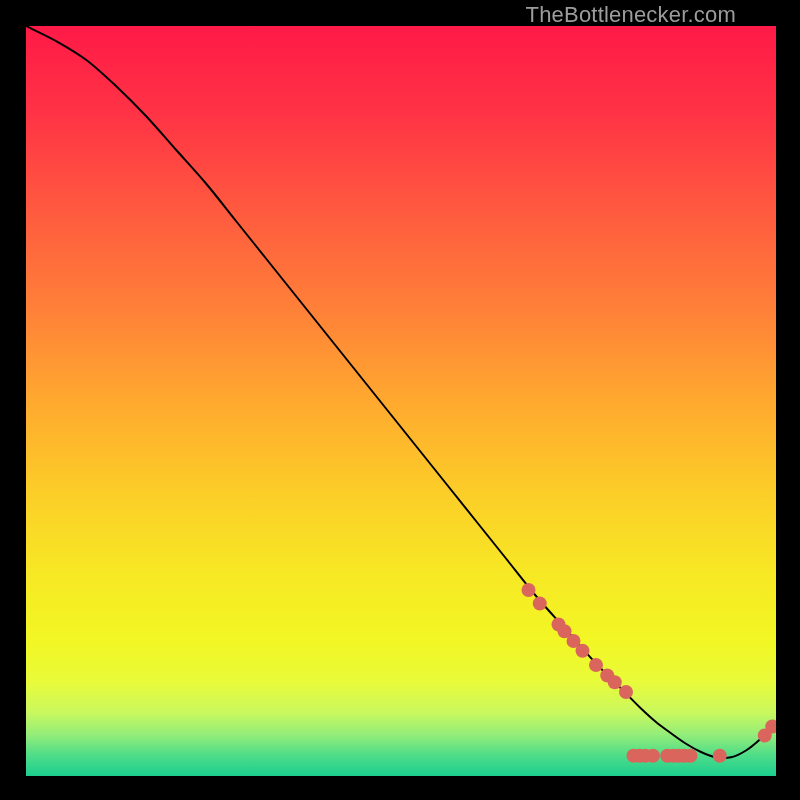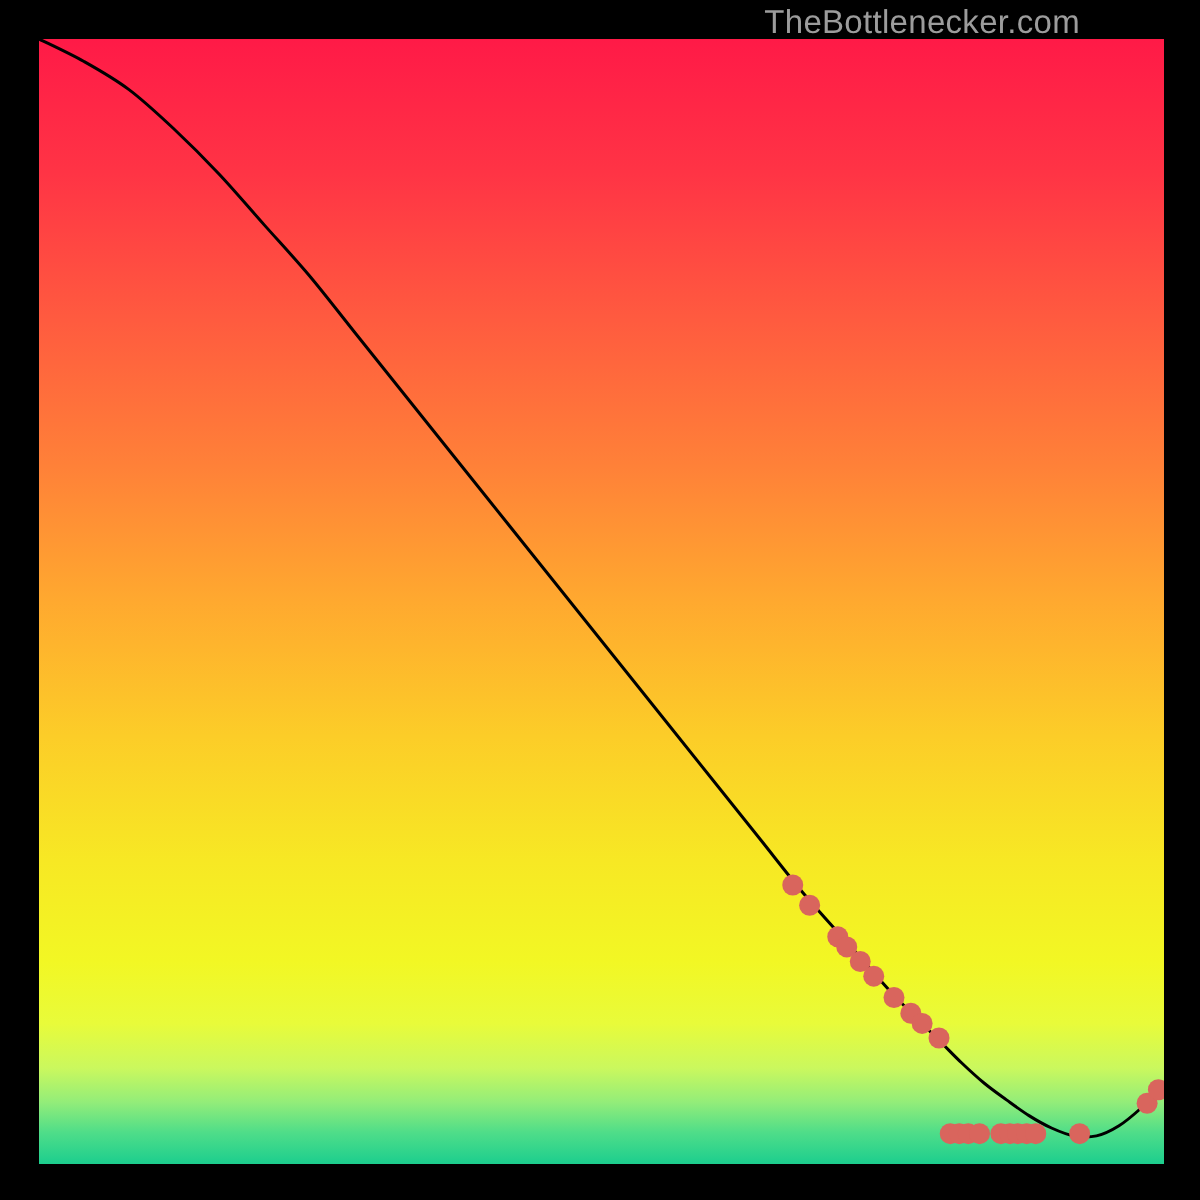--- a/index.html
+++ b/index.html
@@ -10,20 +10,21 @@
     background: #000;
     overflow: hidden;
   }
   .frame {
     position: absolute;
     left: 0;
     top: 0;
     width: 732px;
     height: 800px;
     background: #000;
+    padding-left: 16px;
   }
   .watermark {
     position: absolute;
     top: 2px;
     right: 12px;
     font-family: Arial, Helvetica, sans-serif;
     font-size: 22px;
     color: #9c9c9c;
     letter-spacing: 0.2px;
   }

